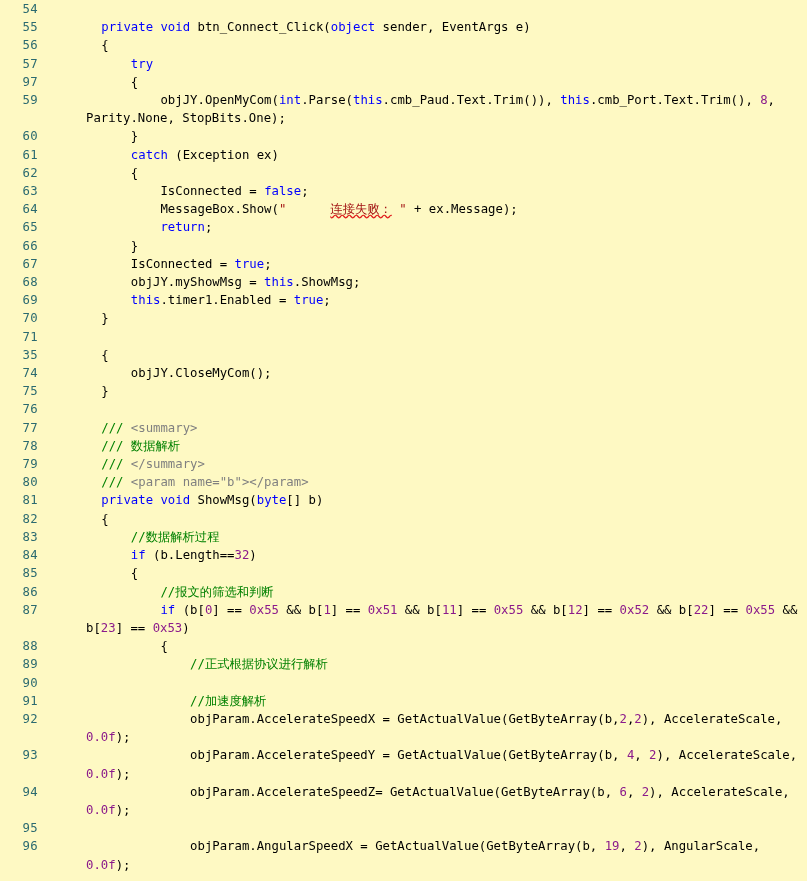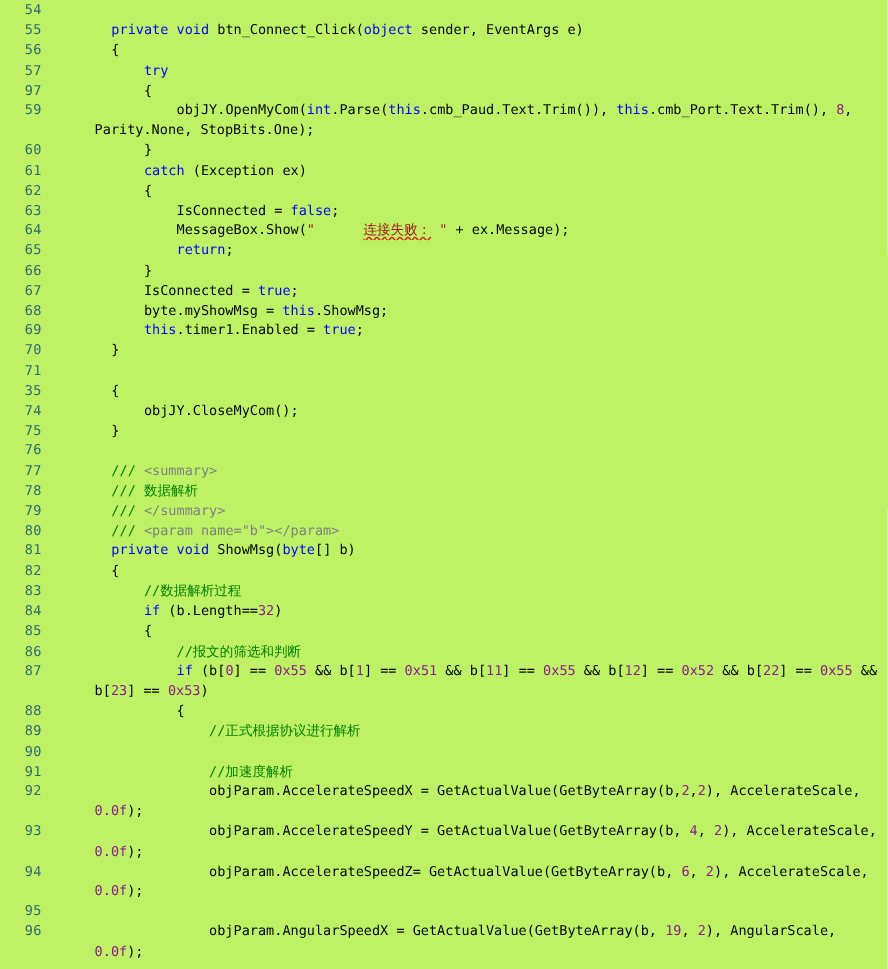--- a/index.html
+++ b/index.html
@@ -9,21 +9,21 @@
   }
   body {
     width: 807px;
     height: 881px;
     overflow: hidden;
     font-family: "DejaVu Sans Mono", "Liberation Mono", monospace;
   }
   #code-listing {
     width: 807px;
     height: 881px;
-    background: #bef264;
+    background: #fef9c3;
     box-sizing: border-box;
     padding: 0;
   }
   .line {
     display: flex;
     align-items: flex-start;
     min-height: 18.2px;
     line-height: 18.2px;
     font-size: 12.3px;
     white-space: pre;
@@ -73,21 +73,21 @@
     <div class="line"><span class="gutter">97</span><span class="code"><span class="p">            {</span></span></div>
     <div class="line"><span class="gutter">59</span><span class="code"><span class="p">                objJY.OpenMyCom(</span><span class="k">int</span><span class="p">.Parse(</span><span class="k">this</span><span class="p">.cmb_Paud.Text.Trim()), </span><span class="k">this</span><span class="p">.cmb_Port.Text.Trim(), </span><span class="n">8</span><span class="p">, Parity.None, StopBits.One);</span></span></div>
     <div class="line"><span class="gutter">60</span><span class="code"><span class="p">            }</span></span></div>
     <div class="line"><span class="gutter">61</span><span class="code"><span class="p">            </span><span class="k">catch</span><span class="p"> (Exception ex)</span></span></div>
     <div class="line"><span class="gutter">62</span><span class="code"><span class="p">            {</span></span></div>
     <div class="line"><span class="gutter">63</span><span class="code"><span class="p">                IsConnected = </span><span class="k">false</span><span class="p">;</span></span></div>
     <div class="line"><span class="gutter">64</span><span class="code"><span class="p">                MessageBox.Show(</span><span class="s">"</span><span class="s sq">连接失败：</span><span class="s"> "</span><span class="p"> + ex.Message);</span></span></div>
     <div class="line"><span class="gutter">65</span><span class="code"><span class="p">                </span><span class="k">return</span><span class="p">;</span></span></div>
     <div class="line"><span class="gutter">66</span><span class="code"><span class="p">            }</span></span></div>
     <div class="line"><span class="gutter">67</span><span class="code"><span class="p">            IsConnected = </span><span class="k">true</span><span class="p">;</span></span></div>
-    <div class="line"><span class="gutter">68</span><span class="code"><span class="p">            byte.myShowMsg = </span><span class="k">this</span><span class="p">.ShowMsg;</span></span></div>
+    <div class="line"><span class="gutter">68</span><span class="code"><span class="p">            objJY.myShowMsg = </span><span class="k">this</span><span class="p">.ShowMsg;</span></span></div>
     <div class="line"><span class="gutter">69</span><span class="code"><span class="p">            </span><span class="k">this</span><span class="p">.timer1.Enabled = </span><span class="k">true</span><span class="p">;</span></span></div>
     <div class="line"><span class="gutter">70</span><span class="code"><span class="p">        }</span></span></div>
     <div class="line"><span class="gutter">71</span><span class="code">&nbsp;</span></div>
     <div class="line"><span class="gutter">35</span><span class="code"><span class="p">        {</span></span></div>
     <div class="line"><span class="gutter">74</span><span class="code"><span class="p">            objJY.CloseMyCom();</span></span></div>
     <div class="line"><span class="gutter">75</span><span class="code"><span class="p">        }</span></span></div>
     <div class="line"><span class="gutter">76</span><span class="code">&nbsp;</span></div>
     <div class="line"><span class="gutter">77</span><span class="code"><span class="p">        </span><span class="c">///</span><span class="x"> &lt;summary&gt;</span></span></div>
     <div class="line"><span class="gutter">78</span><span class="code"><span class="p">        </span><span class="c">/// 数据解析</span></span></div>
     <div class="line"><span class="gutter">79</span><span class="code"><span class="p">        </span><span class="c">///</span><span class="x"> &lt;/summary&gt;</span></span></div>

